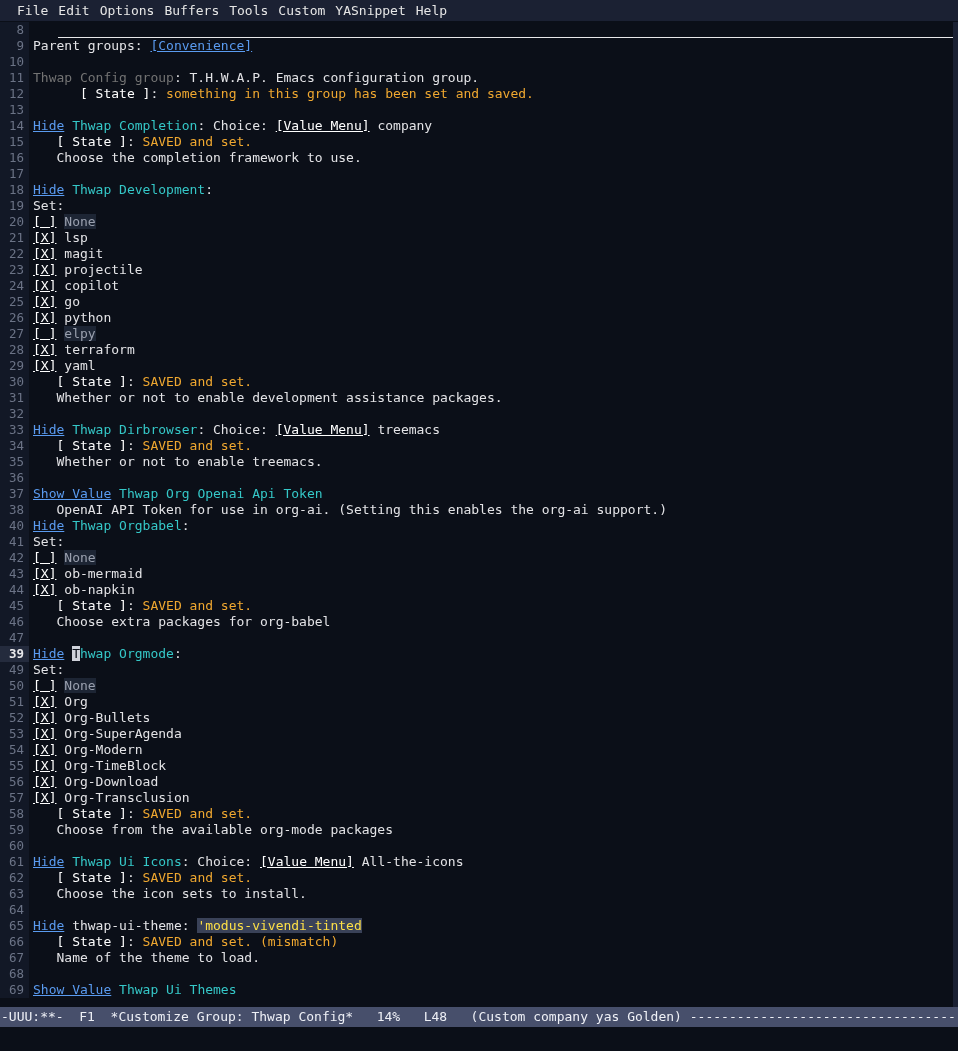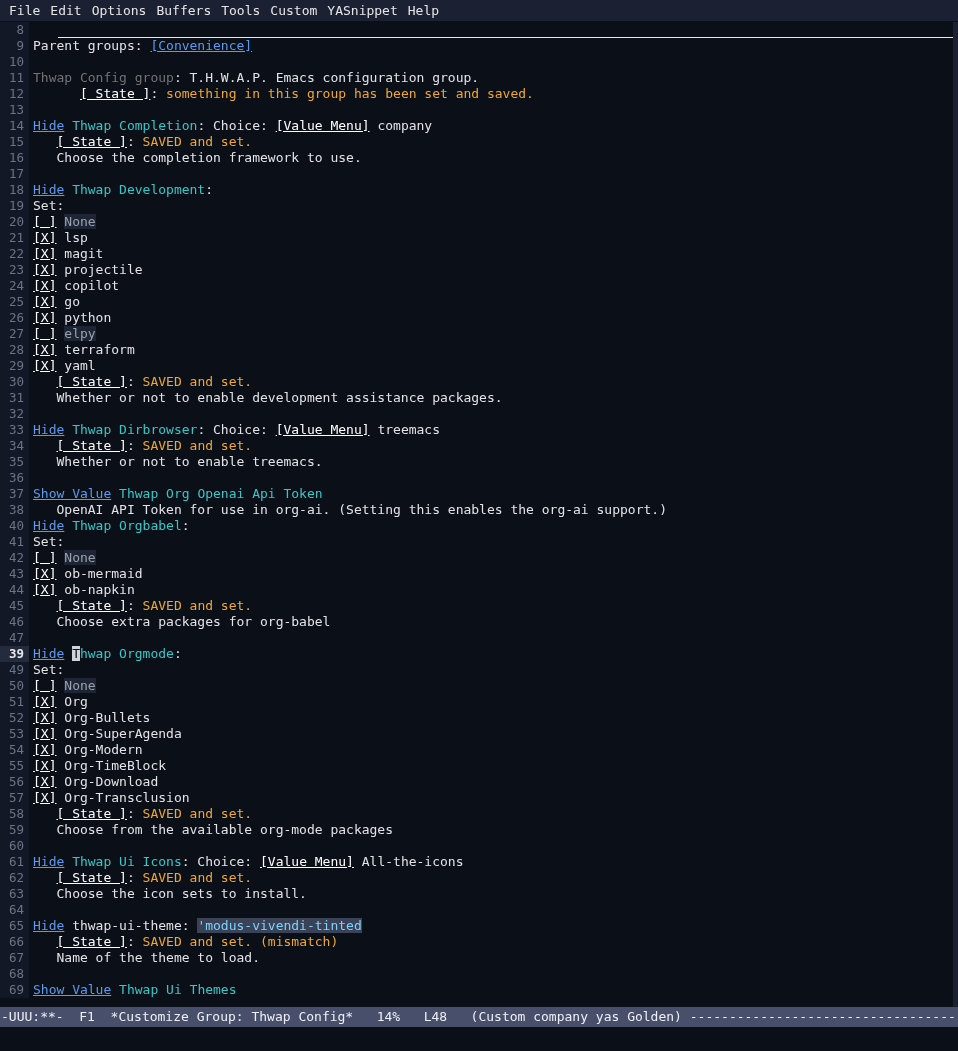--- a/index.html
+++ b/index.html
@@ -11,21 +11,21 @@
     overflow:hidden;
     -webkit-font-smoothing:none;
   }
   #app{width:958px;height:1051px;position:relative;background:#0b0f18;display:flex;flex-direction:column;}
 
   
   .menubar{
     height:21px;background:#1b2133;color:#e6e6e6;
     display:flex;align-items:center;gap:0;
     font-family:"DejaVu Sans Mono","Liberation Mono",monospace;
-    font-size:13px;padding-left:4px;flex:0 0 auto;
+    font-size:13px;padding-left:12px;flex:0 0 auto;
     border-bottom:1px solid #0b0f18;
   }
   .menubar .mi{padding:0 5px;line-height:21px;white-space:pre;cursor:default;}
 
   
   .buffer{flex:1 1 auto;position:relative;overflow:hidden;background:#0b0f18;}
   .rightedge{position:absolute;top:0;right:0;width:5px;height:100%;background:#1b2133;}
   .line{
     height:16px;line-height:16px;display:flex;white-space:pre;
     font-size:13px;
@@ -36,25 +36,25 @@
     font-size:12.5px;
   }
   .line.current .ln{color:#e8e8ea;background:#242b3d;font-weight:bold;}
   .txt{padding-left:4px;color:#e3e3e6;flex:1;position:relative;}
 
   
   .link{color:#5a9bf0;text-decoration:underline;}
   .grp{color:#35c8c8;}
   .plainname{color:#e3e3e6;}
   .magenta{color:#737373;}
-  .state{color:#ffffff;text-decoration:underline;}
+  .state{color:#ffffff;}
   .amber{color:#f0a830;}
   .box{color:#ffffff;text-decoration:underline;}
   .dim{color:#9aa0ae;background:#1d2534;}
-  .valbox{color:#7dd3fc;background:#3a4258;margin-top:18px;}
+  .valbox{color:#fde047;background:#3a4258;margin-top:18px;}
   .white{color:#e3e3e6;}
   .cursor{background:#cfd2da;color:#0b0f18;}
 
   .hr{
     position:absolute;left:29px;right:5px;bottom:0;height:1px;background:#e8e8ea;
   }
   .lineholder{position:relative;}
 
   
   .modeline{

